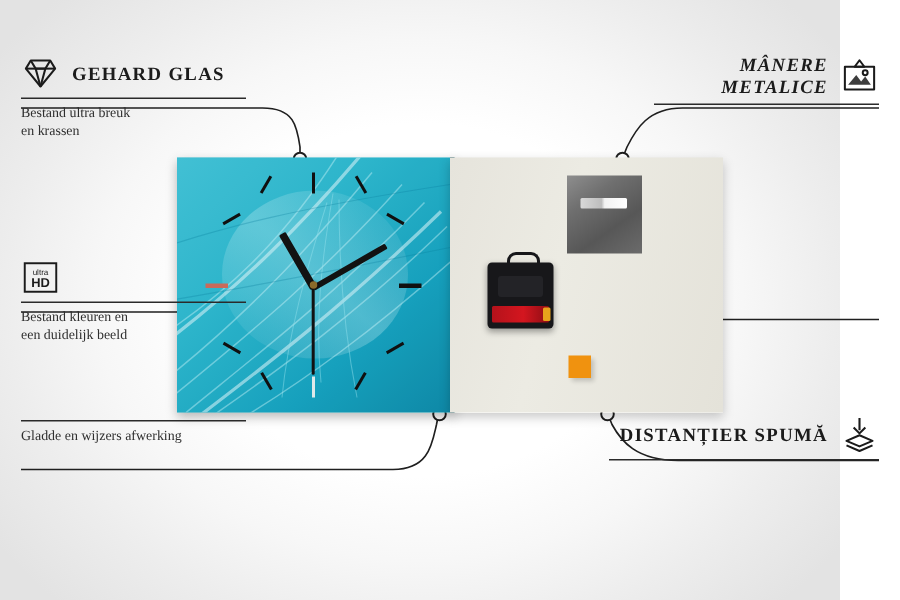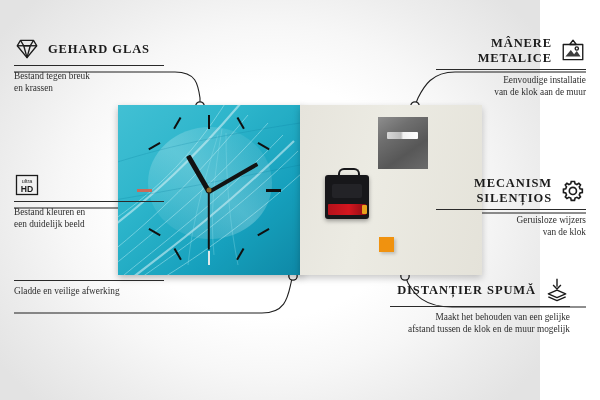--- a/index.html
+++ b/index.html
@@ -2,24 +2,23 @@
 <html><head>
 <meta charset="utf-8">
 <style>
   html,body{margin:0;padding:0;}
   body{
     width:600px;height:400px;overflow:hidden;
     font-family:"Liberation Serif", serif;
     background:#ffffff;
   }
   #stage{
-    position:relative;width:520px;height:400px;
+    position:relative;width:560px;height:400px;
     background:
       radial-gradient(ellipse 62% 70% at 50% 50%, #ffffff 0%, #ffffff 42%, #f7f7f7 62%, #ededed 80%, #e3e3e3 100%);
-    padding-left: 20px;
   }
 
   
   .wires{position:absolute;left:0;top:0;width:600px;height:400px;pointer-events:none;}
 
   
   .feat{position:absolute;}
   .feat .head{display:flex;align-items:center;gap:8px;}
   .feat.right .head{justify-content:flex-end;}
   .ttl{
@@ -204,84 +203,66 @@
           <path d="M3 9 L12 20 L21 9 L18 4 L6 4 Z"></path>
           <path d="M3 9 H21"></path>
             <path d="M6 4 L9 9 L12 20"></path>
             <path d="M18 4 L15 9 L12 20"></path>
           <path d="M9 9 H15"></path>
         </g>
       </svg>
       <div class="ttl">GEHARD GLAS</div>
     </div>
     <div class="rule" style="width:150px;"></div>
-    <div class="body" style="white-space:pre-line;">Bestand tegen breuk
+    <div class="body" style="white-space:pre-line;">Bestand ultra breuk
 en krassen</div>
   </div>
 
   <div class="feat left" style="left:14px;top:172px;width:150px;">
     <div class="head">
       <svg class="ico" viewBox="0 0 26 26">
         <rect x="2.5" y="3.5" width="21" height="19" fill="none" stroke="#1b1b1b" stroke-width="1.3"></rect>
         <text x="13" y="11.4" font-family="Liberation Sans, sans-serif" font-size="5.4" fill="#1b1b1b" text-anchor="middle">ultra</text>
         <text x="13" y="19.6" font-family="Liberation Sans, sans-serif" font-size="8.6" font-weight="bold" fill="#1b1b1b" text-anchor="middle">HD</text>
       </svg>
     </div>
     <div class="rule" style="width:150px;"></div>
     <div class="body" style="white-space:pre-line;">Bestand kleuren en
 een duidelijk beeld</div>
   </div>
 
   <div class="feat left" style="left:14px;top:277px;width:150px;">
     <div class="rule" style="width:150px;"></div>
-    <div class="body" style="white-space:pre-line;">Gladde en veilige afwerking</div>
-  </div>
-
-  <div class="feat right" style="left:436px;top:36px;width:150px;">
+    <div class="body" style="white-space:pre-line;">Gladde en wijzers afwerking</div>
+  </div>
+
+  <div class="feat right" style="left:436px;top:36px;width:150px;font-style:italic;">
     <div class="head">
       <div class="ttl">MÂNERE METALICE</div>
       <svg class="ico" viewBox="0 0 24 24">
         <g fill="none" stroke="#1b1b1b" stroke-width="1.25" stroke-linejoin="round">
           <path d="M12 2 L9 6 H15 Z"></path>
           <rect x="3" y="6" width="18" height="14"></rect>
           <path d="M5 17 L10 11 L13 15 L15.5 12 L19 17 Z" fill="#1b1b1b" stroke="none" opacity=".85"></path>
           <circle cx="15.5" cy="9.7" r="1.5"></circle>
         </g>
       </svg>
     </div>
     <div class="rule" style="width:150px;"></div>
-    <div class="body" style="white-space:pre-line;">Eenvoudige installatie
-van de klok aan de muur</div>
-  </div>
-
-  <div class="feat right" style="left:436px;top:176px;width:150px;">
-    <div class="head">
-      <div class="ttl">MECANISM SILENȚIOS</div>
-      <svg class="ico" viewBox="0 0 24 24">
-        <g fill="none" stroke="#1b1b1b" stroke-width="1.5">
-          <path d="M12 3.2 L13.4 3.2 L13.9 5.3 L15.6 6 L17.4 4.9 L18.9 6.4 L17.8 8.2 L18.5 9.9 L20.6 10.4 L20.6 13.4 L18.5 13.9 L17.8 15.6 L18.9 17.4 L17.4 18.9 L15.6 17.8 L13.9 18.5 L13.4 20.6 L10.4 20.6 L9.9 18.5 L8.2 17.8 L6.4 18.9 L4.9 17.4 L6 15.6 L5.3 13.9 L3.2 13.4 L3.2 10.4 L5.3 9.9 L6 8.2 L4.9 6.4 L6.4 4.9 L8.2 6 L9.9 5.3 L10.4 3.2 Z"></path>
-          <circle cx="11.9" cy="11.9" r="3.3"></circle>
-        </g>
-      </svg>
-    </div>
-    <div class="rule" style="width:150px;"></div>
-    <div class="body" style="white-space:pre-line;">Geruisloze wijzers
-van de klok</div>
-  </div>
-
-  <div class="feat right" style="left:390px;top:277px;width:180px;">
+  </div>
+
+
+  <div class="feat right" style="left:406px;top:277px;width:180px;">
     <div class="head">
       <div class="ttl">DISTANȚIER SPUMĂ</div>
       <svg class="ico" viewBox="0 0 24 24">
         <g fill="none" stroke="#1b1b1b" stroke-width="1.3" stroke-linejoin="round">
           <path d="M12 1.5 V9"></path>
           <path d="M8.4 7.4 L12 11 L15.6 7.4"></path>
           <path d="M12 12.2 L20 15.6 L12 19 L4 15.6 Z"></path>
           <path d="M4 18.4 L12 21.8 L20 18.4"></path>
         </g>
       </svg>
     </div>
     <div class="rule" style="width:180px;"></div>
-    <div class="body" style="white-space:pre-line;">Maakt het behouden van een gelijke
-afstand tussen de klok en de muur mogelijk</div>
   </div>
 
 </div>
 
 </body></html>

